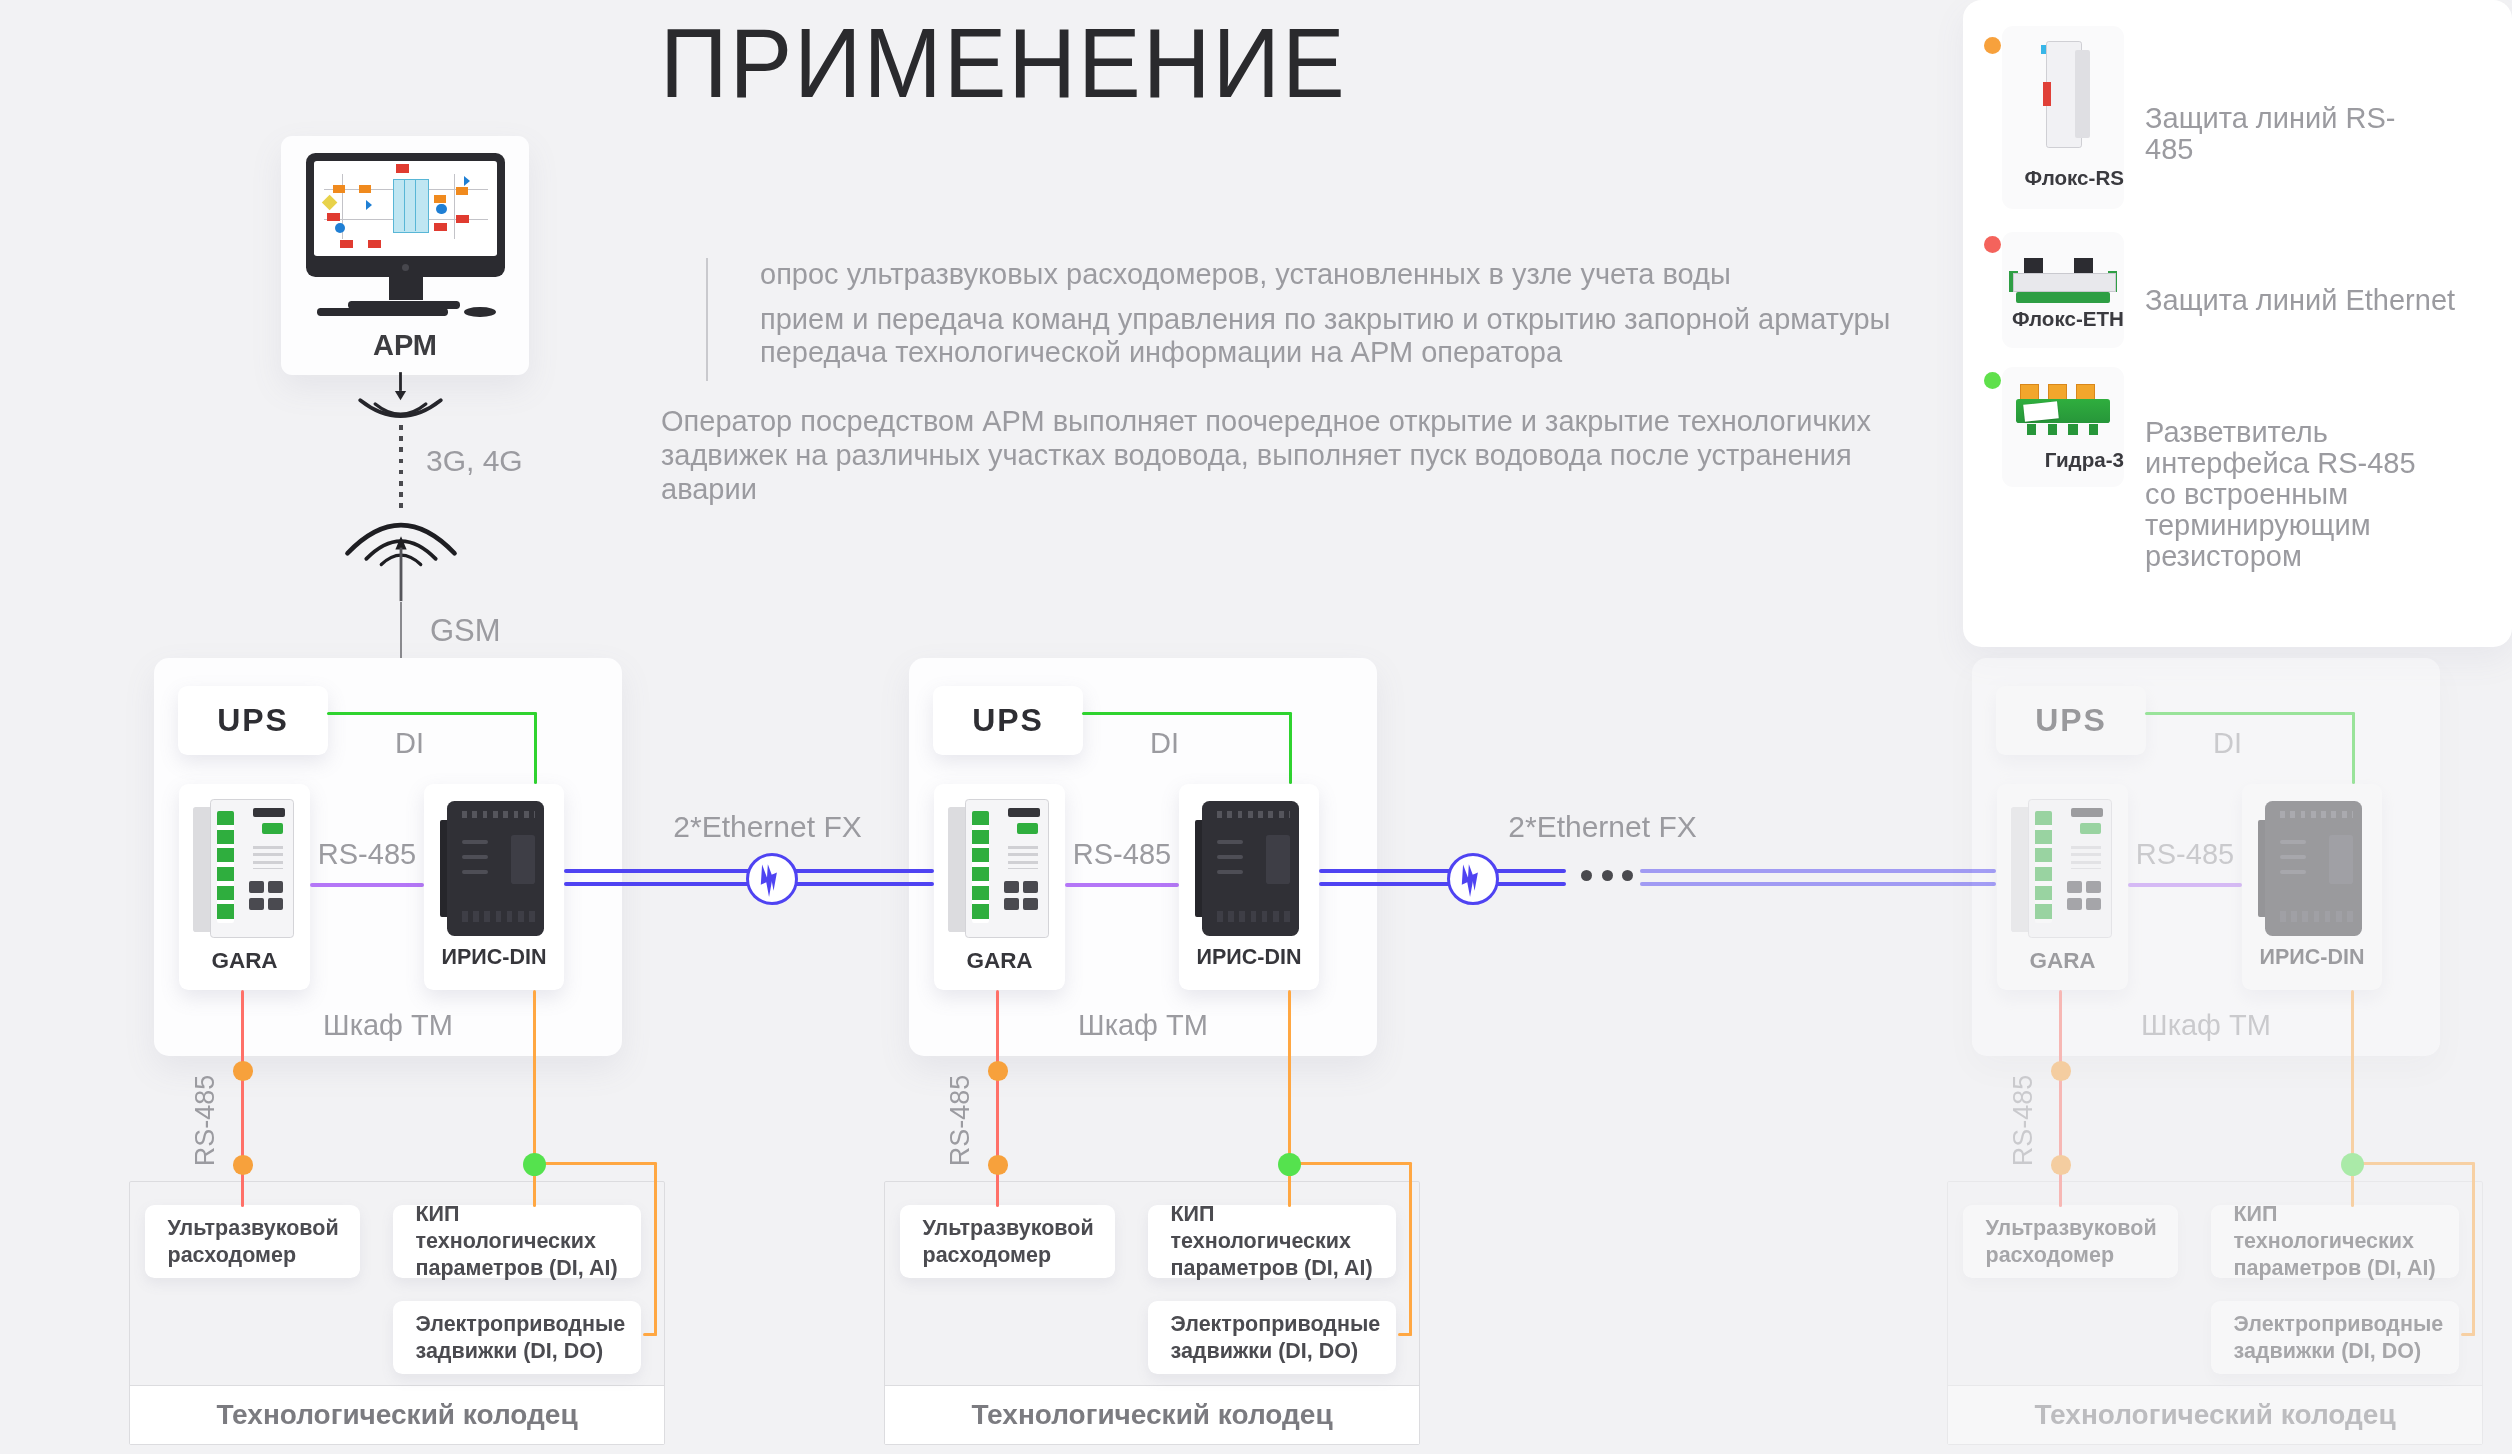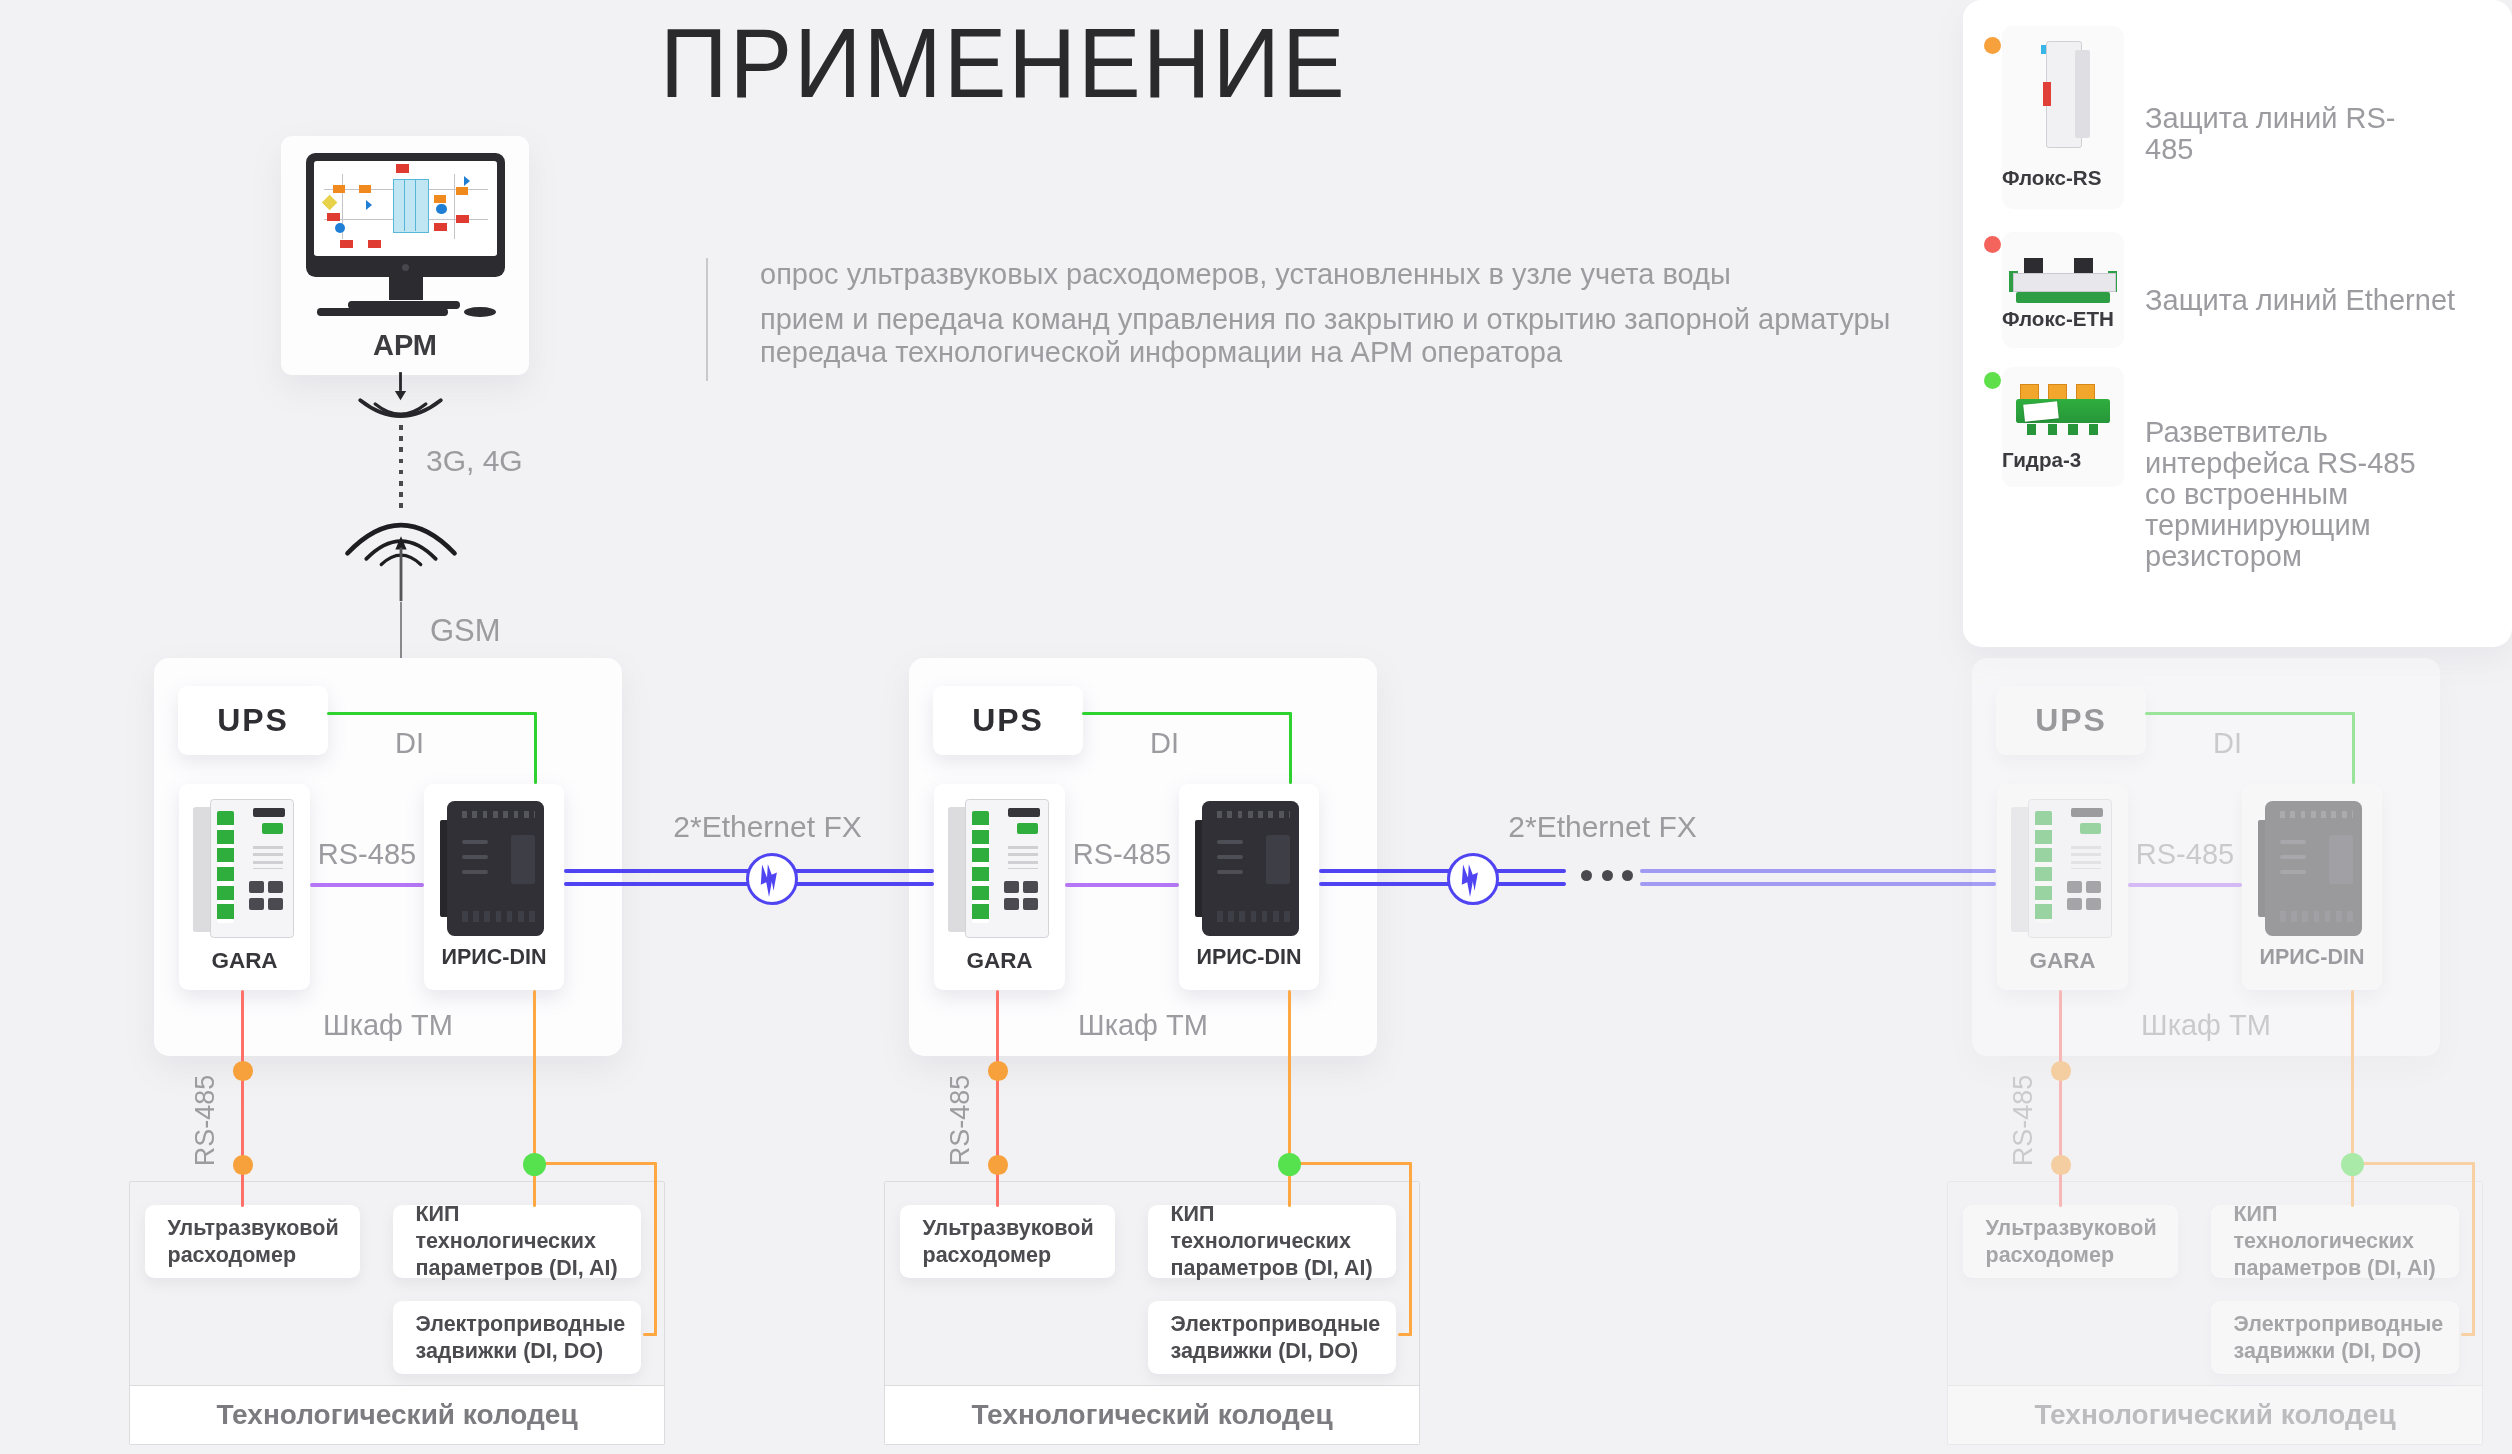--- a/index.html
+++ b/index.html
@@ -32,21 +32,21 @@
   .ethcirc{width:52px;height:52px;border-radius:50%;background:#fff;border:3.7px solid #4f43f2;
            display:flex;align-items:center;justify-content:center;}
   .faded{opacity:.45;}
   .faded-line{opacity:.5;}
   .vtext{transform:rotate(-90deg);transform-origin:center;font-size:27px;color:#9b9ba0;text-align:center;}
   
   .unit{position:absolute;top:0;left:0;width:2512px;height:1455px;}
   
   .legend{background:#fff;border-radius:18.7px;box-shadow:0 13px 32px rgba(120,120,150,.08);}
   .lcard{background:#fafafb;border-radius:11.2px;}
-  .ldev-lab{font-size:20.6px;font-weight:700;color:#3a3a3f;text-align:left;}
+  .ldev-lab{font-size:20.6px;font-weight:700;color:#3a3a3f;text-align:right;}
   .ldesc{font-size:29px;line-height:31px;color:#9b9ba0;}
   
   .mon{background:#2b2b30;border-radius:9.4px;}
   .screen{position:absolute;left:8.4px;top:7.5px;right:8.4px;height:95px;background:#fff;border-radius:2.8px;overflow:hidden;}
   .chin-dot{position:absolute;left:50%;bottom:5.6px;width:7.5px;height:7.5px;margin-left:-3.7px;border-radius:50%;background:#47474d;}
   .s-red{position:absolute;width:13px;height:8.4px;background:#e03b30;}
   .s-org{position:absolute;width:12px;height:8.4px;background:#f08a1e;}
   .s-blc{position:absolute;width:10.3px;height:10.3px;border-radius:50%;background:#1f7fd4;}
   .s-tri{position:absolute;width:0;height:0;border-left:6.5px solid #1f7fd4;border-top:5.6px solid transparent;border-bottom:5.6px solid transparent;}
   .s-line{position:absolute;background:#c3c3c8;}
@@ -84,20 +84,21 @@
 <body>
 
 <div class="canvas">
 
   <div class="a title" style="left:660px;top:7.5px;">ПРИМЕНЕНИЕ</div>
   <div class="a bullets" style="left:662px;top:258px;width:1310px;">
     <div class="bullet">опрос ультразвуковых расходомеров, установленных в узле учета воды</div>
     <div class="bullet" style="margin-bottom:0;">прием и передача команд управления по закрытию и открытию запорной арматуры</div>
     <div class="bullet">передача технологической информации на АРМ оператора</div>
   </div>
+  <div class="a para" style="left:661px;top:404px;width:1216px;">Оператор посредством АРМ выполняет поочередное открытие и закрытие технологичких задвижек на различных участках водовода, выполняет пуск водовода после устранения аварии</div>
 
   <div class="a legend" style="left:1963px;top:0;width:549px;height:647px;"></div>
 
   <div class="a dot" style="left:1984px;top:37px;width:17px;height:17px;background:#f7a13c;"></div>
   <div class="a lcard" style="left:2002px;top:26px;width:122px;height:183px;">
     <div style="position:relative;width:75px;height:116px;margin:9.4px auto 0;">
       <div class="fx-tab"></div>
         <div class="fx-body"></div>
         <div class="fx-red"></div>
         <div class="fx-step"></div>

